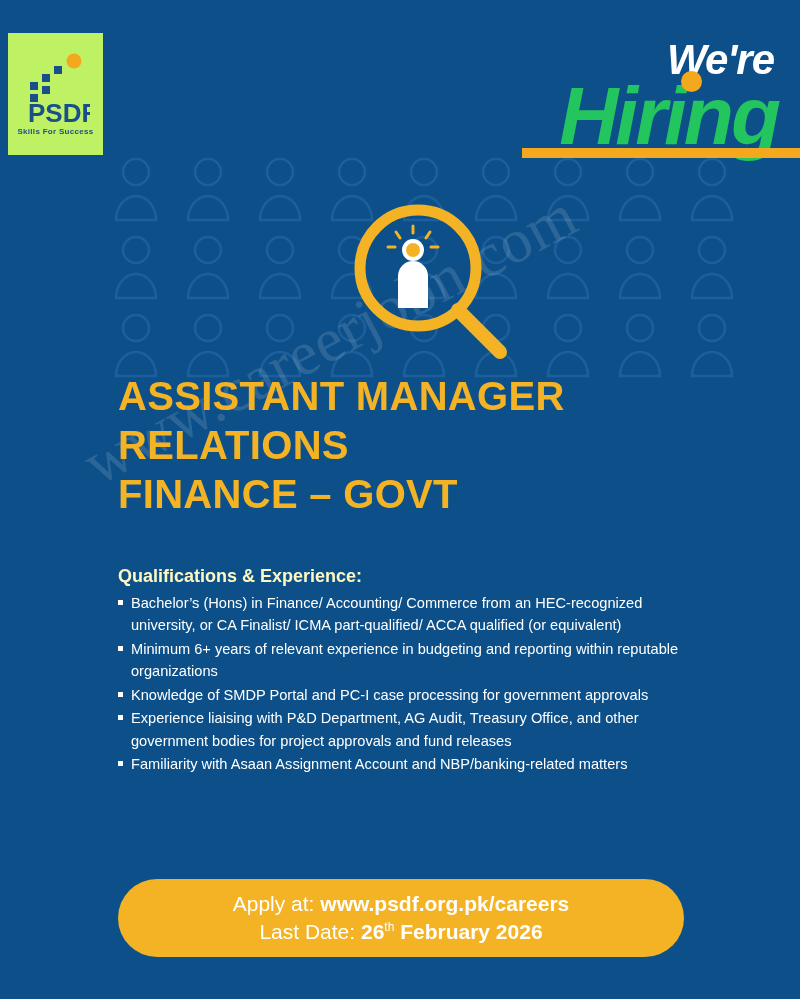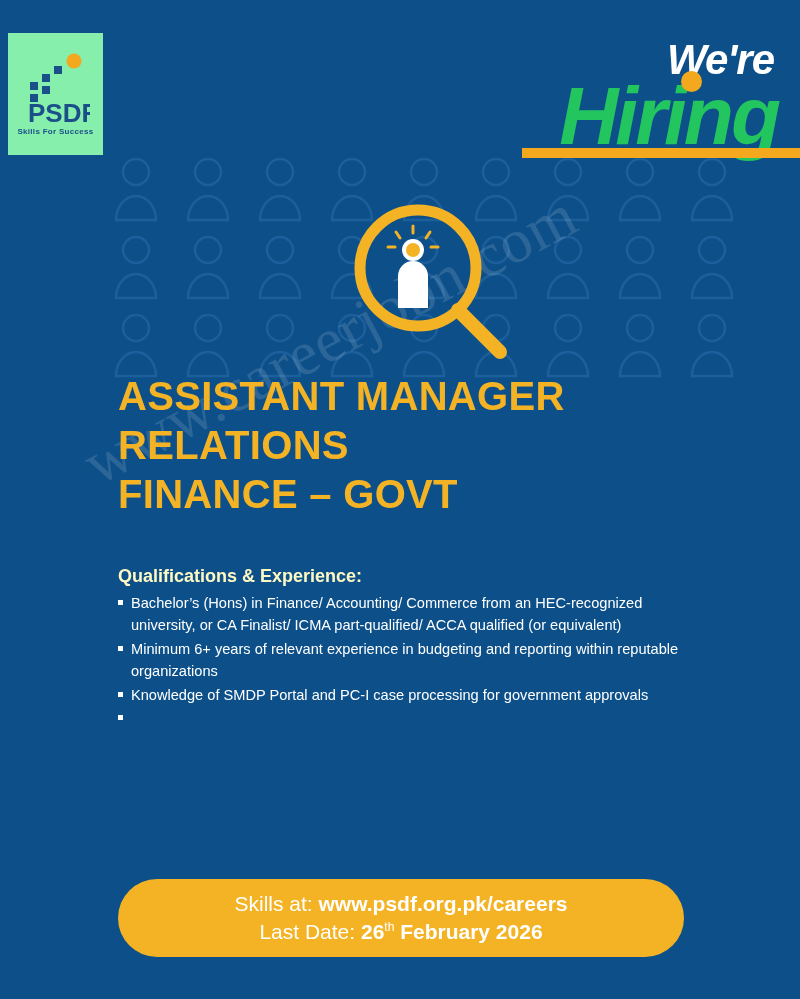--- a/index.html
+++ b/index.html
@@ -37,21 +37,21 @@
     letter-spacing: 1px;
     white-space: nowrap;
     pointer-events: none;
   }
 
   
   .logo-box {
     position: absolute;
     left: 8px; top: 33px;
     width: 95px; height: 122px;
-    background: #86efac;
+    background: #bef264;
     display: flex;
     flex-direction: column;
     align-items: center;
     justify-content: center;
   }
   .logo-graphic { position: relative; width: 68px; height: 74px; }
   .logo-text {
     font-size: 8px;
     color: #1b4f8a;
     letter-spacing: .3px;
@@ -339,25 +339,26 @@
     <div>ASSISTANT MANAGER</div>
     <div>RELATIONS</div>
     <div>FINANCE – GOVT</div>
   </div>
 
   <div class="qual-head">Qualifications &amp; Experience:</div>
   <div class="qual-list">
     <div class="qual-item"><span class="bullet"></span><span>Bachelor’s (Hons) in Finance/ Accounting/ Commerce from an HEC-recognized university, or CA Finalist/ ICMA part-qualified/ ACCA qualified (or equivalent)</span></div>
     <div class="qual-item"><span class="bullet"></span><span>Minimum 6+ years of relevant experience in budgeting and reporting within reputable organizations</span></div>
     <div class="qual-item"><span class="bullet"></span><span>Knowledge of SMDP Portal and PC-I case processing for government approvals</span></div>
-    <div class="qual-item"><span class="bullet"></span></div>
+    <div class="qual-item"><span class="bullet"></span><span>Experience liaising with P&amp;D Department, AG Audit, Treasury Office, and other government bodies for project approvals and fund releases</span></div>
+    <div class="qual-item"><span class="bullet"></span><span>Familiarity with Asaan Assignment Account and NBP/banking-related matters</span></div>
   </div>
 
   <div class="apply-bar">
     <div class="apply-line">
-      <span>Skills at: </span><b>www.psdf.org.pk/careers</b>
+      <span>Apply at: </span><b>www.psdf.org.pk/careers</b>
     </div>
     <div class="date-line">
       <span>Last Date: </span><b>26</b><sup>th</sup><b> February 2026</b>
     </div>
   </div>
 
 </div>
 
 </body></html>

